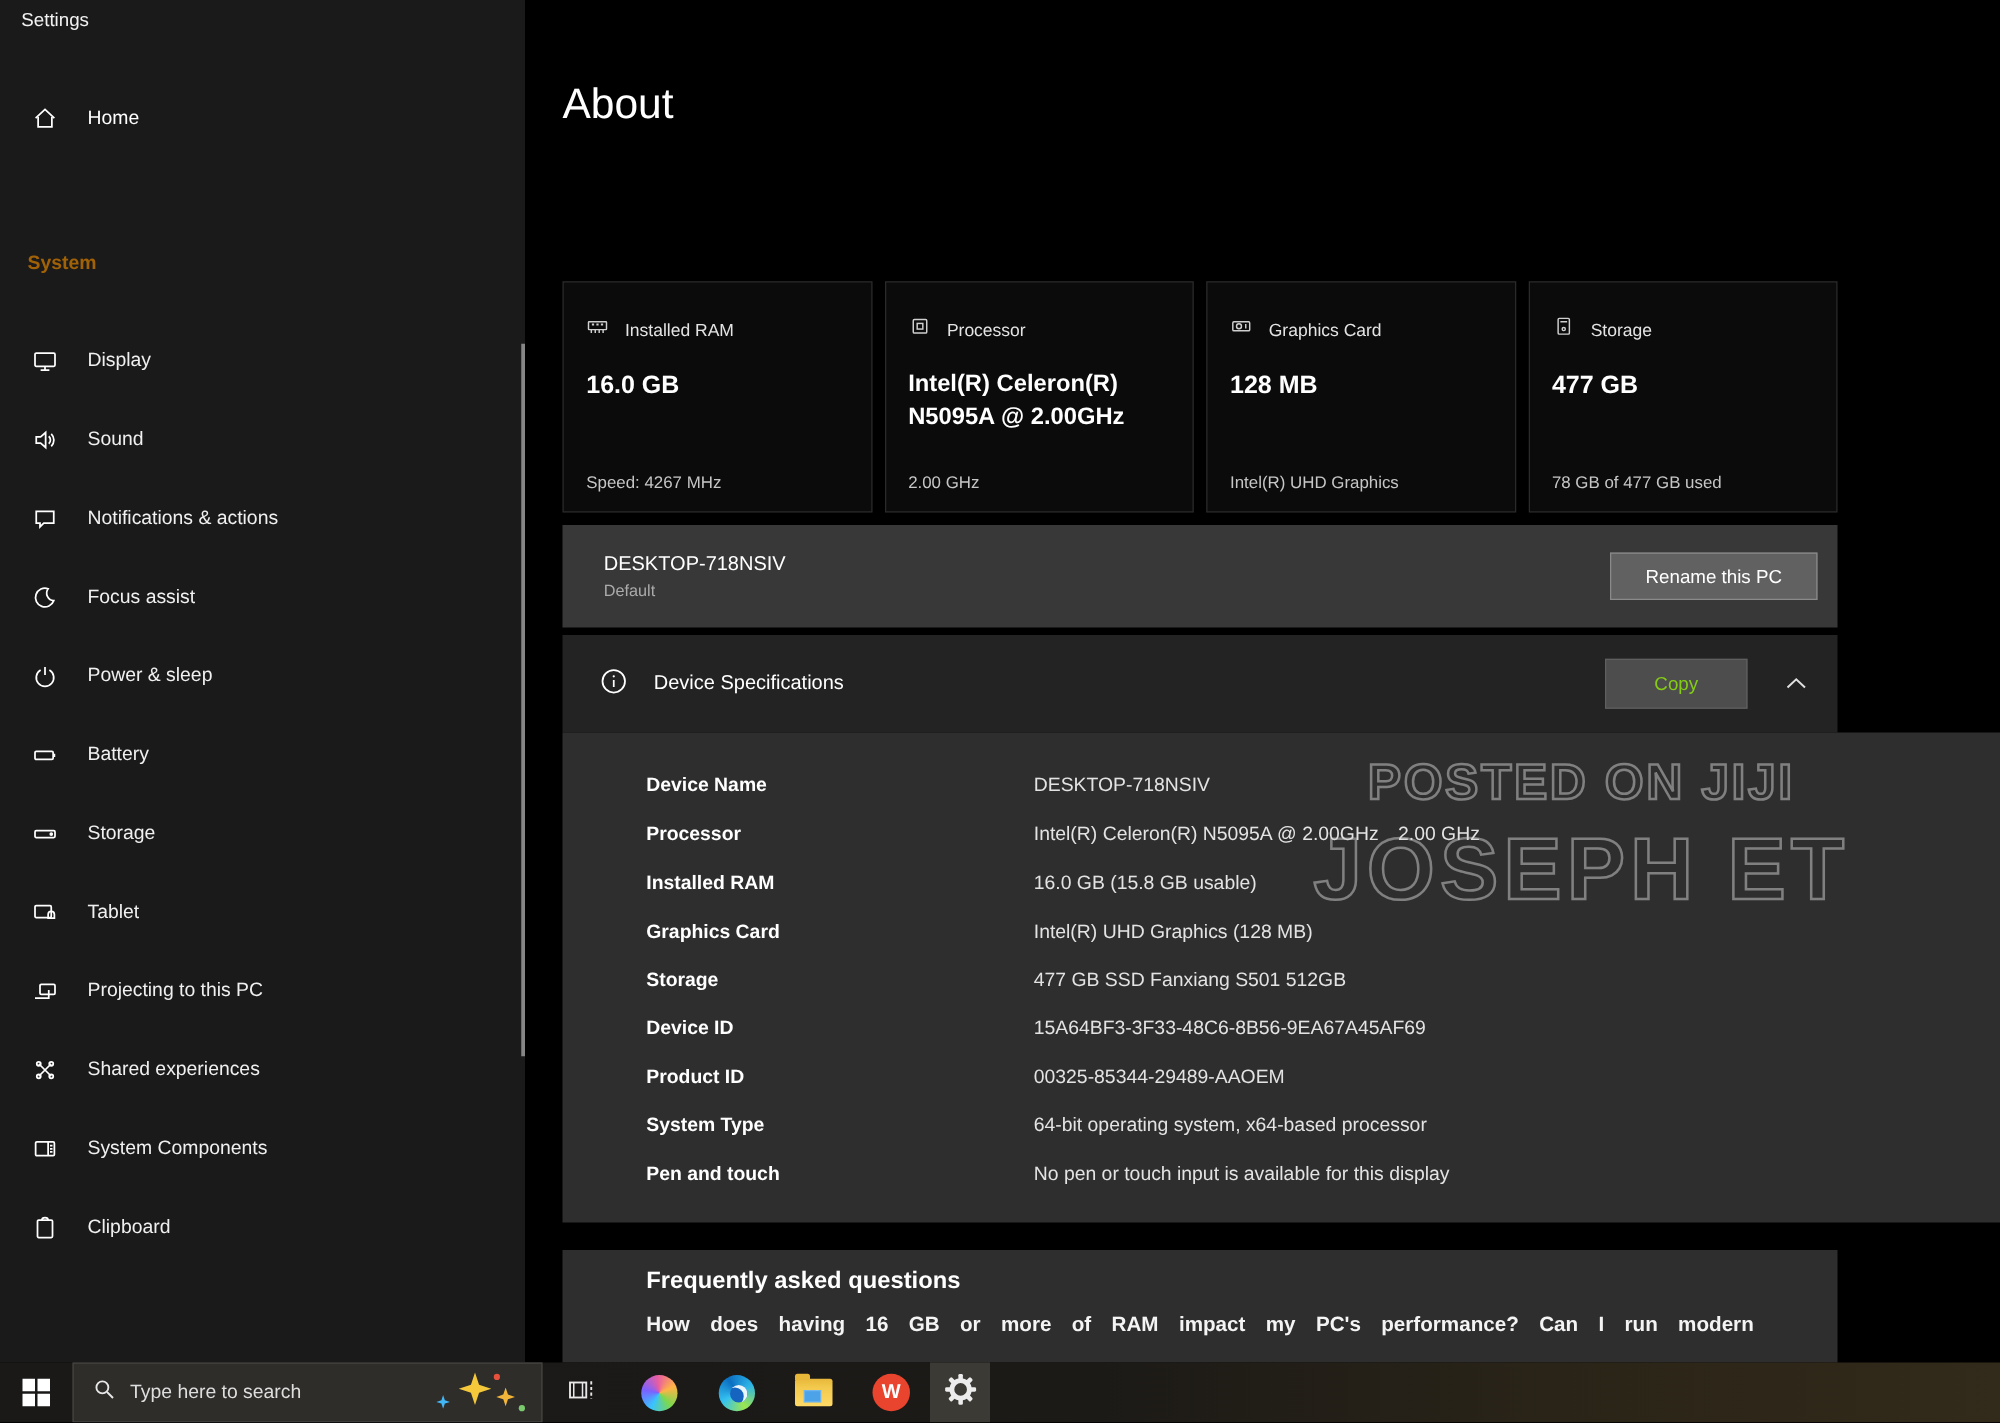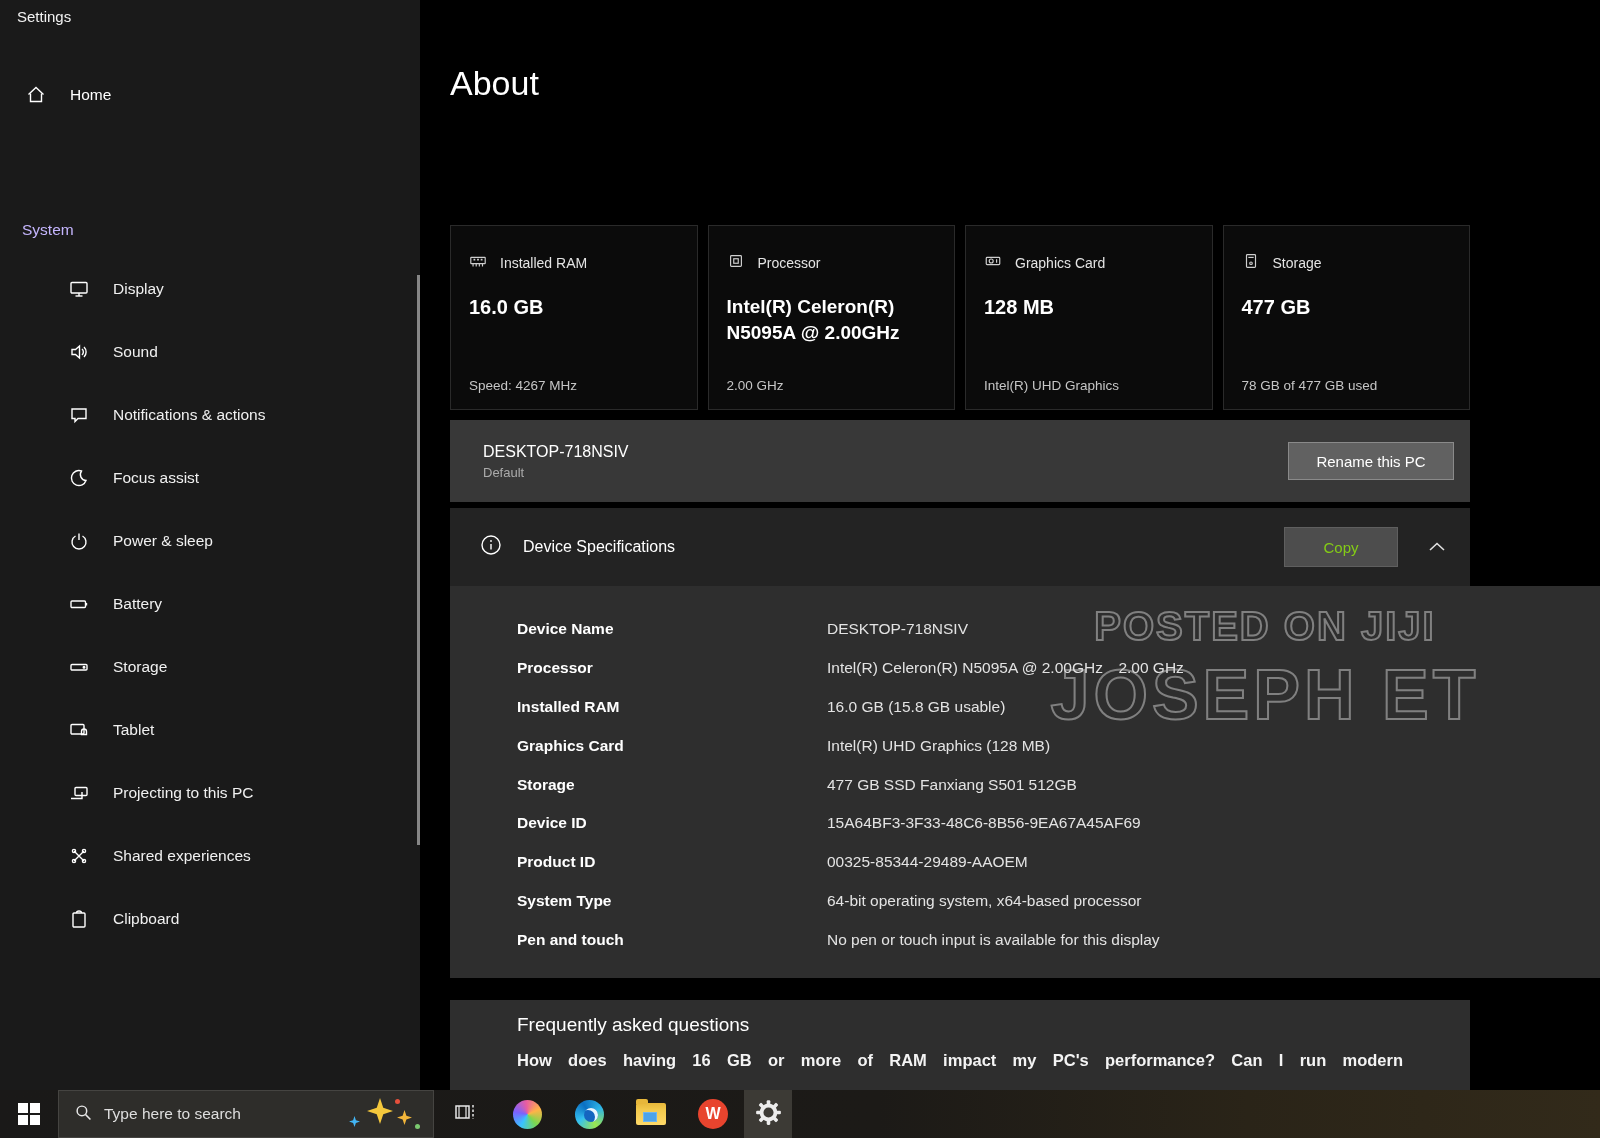--- a/index.html
+++ b/index.html
@@ -9,22 +9,22 @@
 
   
   .sidebar { position:absolute; left:0; top:0; width:420px; height:1090px; background:#1a1a1a; }
   .app-title { position:absolute; left:17px; top:8px; font-size:15px; color:#f2f2f2; }
   .home-row { position:absolute; left:0; top:76px; width:420px; height:38px; display:flex; align-items:center; padding-left:25px; gap:23px; cursor:pointer; }
   .home-row .label { font-size:15.5px; }
   .side-search { position:absolute; left:22px; top:132px; width:376px; height:39px; background:#0e0e0e; border:2px solid #7f7f7f; display:flex; align-items:center; }
   .side-search input { flex:1; background:transparent; border:none; outline:none; color:#d6d6d6; font-size:15.5px; padding:0 10px 0 14px; font-family:"Liberation Sans", sans-serif; }
   .side-search input::placeholder { color:#cfcfcf; opacity:1; }
   .side-search .mag { margin-right:12px; display:flex; }
-  .section-label { position:absolute; left:22px; top:202px; font-size:15.5px; font-weight:400; color:#c4b5fd;margin-top:19px; }
-  .nav-list { position:absolute; left:0; top:257px; width:464px;margin-left:43px; }
+  .section-label { position:absolute; left:22px; top:202px; font-size:15.5px; font-weight:700; color:#a16207; }
+  .nav-list { position:absolute; left:0; top:257px; width:464px; }
   .nav-item { height:63px; display:flex; align-items:center; padding-left:25px; gap:23px; cursor:pointer; }
   .nav-item .label { font-size:15.5px; color:#f0f0f0; }
   .icon20 { width:22px; height:22px; flex:0 0 22px; display:flex; align-items:center; justify-content:center; }
   .scroll-thumb { position:absolute; left:417px; top:275px; width:3px; height:570px; background:#9a9a9a; opacity:.85; }
 
   
   .main { position:absolute; left:420px; top:0; width:1180px; height:1090px; background:#000; }
   .page-title { position:absolute; left:30px; top:64px; font-size:34px; font-weight:300; color:#fff; }
 
   .cards { position:absolute; left:30px; top:225px; width:1020px; height:185px; display:grid; grid-template-columns:repeat(4,1fr); gap:10px; }
@@ -44,21 +44,21 @@
   .spec-header .title { font-size:16px; color:#fff; margin-left:21px; flex:1; }
   .copy-btn { width:114px; height:40px; background:#4d4d4d; border:1px solid #5f5f5f; color:#84cc16; font-size:15px; font-family:"Liberation Sans", sans-serif; cursor:pointer; margin-right:30px; }
   .chevron { display:flex; cursor:pointer; }
 
   .spec-panel { position:absolute; left:30px; top:586px; width:1192px; height:392px; background:#2e2e2e; padding:24px 0 0 67px; }
   .spec-row { display:flex; height:38.8px; align-items:center; }
   .spec-label { flex:0 0 310px; font-size:15.5px; font-weight:700; color:#fff; }
   .spec-value { font-size:15.5px; color:#e3e3e3; }
 
   .faq-panel { position:absolute; left:30px; top:1000px; width:1020px; height:90px; background:#2e2e2e; padding:14px 67px 0 67px; }
-  .faq-title { font-size:19px; font-weight:400; color:#fff; }
+  .faq-title { font-size:19px; font-weight:700; color:#fff; }
   .faq-line { margin-top:15px; font-size:16.5px; font-weight:700; color:#f4f4f4; text-align:justify; text-align-last:justify; }
 
   
   .watermark { position:absolute; left:610px; top:604px; width:470px; text-align:center; pointer-events:none; font-weight:700; color:transparent; -webkit-text-stroke:2px rgba(210,210,210,.5); }
   .wm1 { font-size:40px; letter-spacing:2px; }
   .wm2 { font-size:70px; letter-spacing:4px; margin-top:6px; }
 
   
   .taskbar { position:absolute; left:0; top:1090px; width:1600px; height:48px; background:linear-gradient(90deg,#1a1918 0%,#1c1a17 55%,#2a2418 78%,#322a1a 100%); display:flex; align-items:stretch; z-index:5; }
   .start-btn { width:58px; display:flex; align-items:center; justify-content:center; cursor:pointer; }
@@ -192,20 +192,30 @@
               <circle cx="15" cy="5" r="1.6"></circle>
               <circle cx="5" cy="15" r="1.6"></circle>
               <circle cx="15" cy="15" r="1.6"></circle>
             </svg>
           </span>
         <span class="label">Shared experiences</span>
       </div>
       <div class="nav-item">
         <span class="icon20">
             <svg width="20" height="20" viewBox="0 0 20 20" fill="none" stroke="#fff" stroke-width="1.4">
+              <rect x="2.5" y="4.5" width="15" height="11" rx="1"></rect>
+              <path d="M12.5 4.5 V15.5"></path>
+              <path d="M14 7.5 H16 M14 10 H16 M14 12.5 H16"></path>
+            </svg>
+          </span>
+        <span class="label">System Components</span>
+      </div>
+      <div class="nav-item">
+        <span class="icon20">
+            <svg width="20" height="20" viewBox="0 0 20 20" fill="none" stroke="#fff" stroke-width="1.4">
               <rect x="4" y="4" width="12" height="14" rx="1"></rect>
               <path d="M7.5 4 a2.5 2 0 0 1 5 0"></path>
             </svg>
           </span>
         <span class="label">Clipboard</span>
       </div>
     </div>
 
     <div class="scroll-thumb"></div>
   </div>

